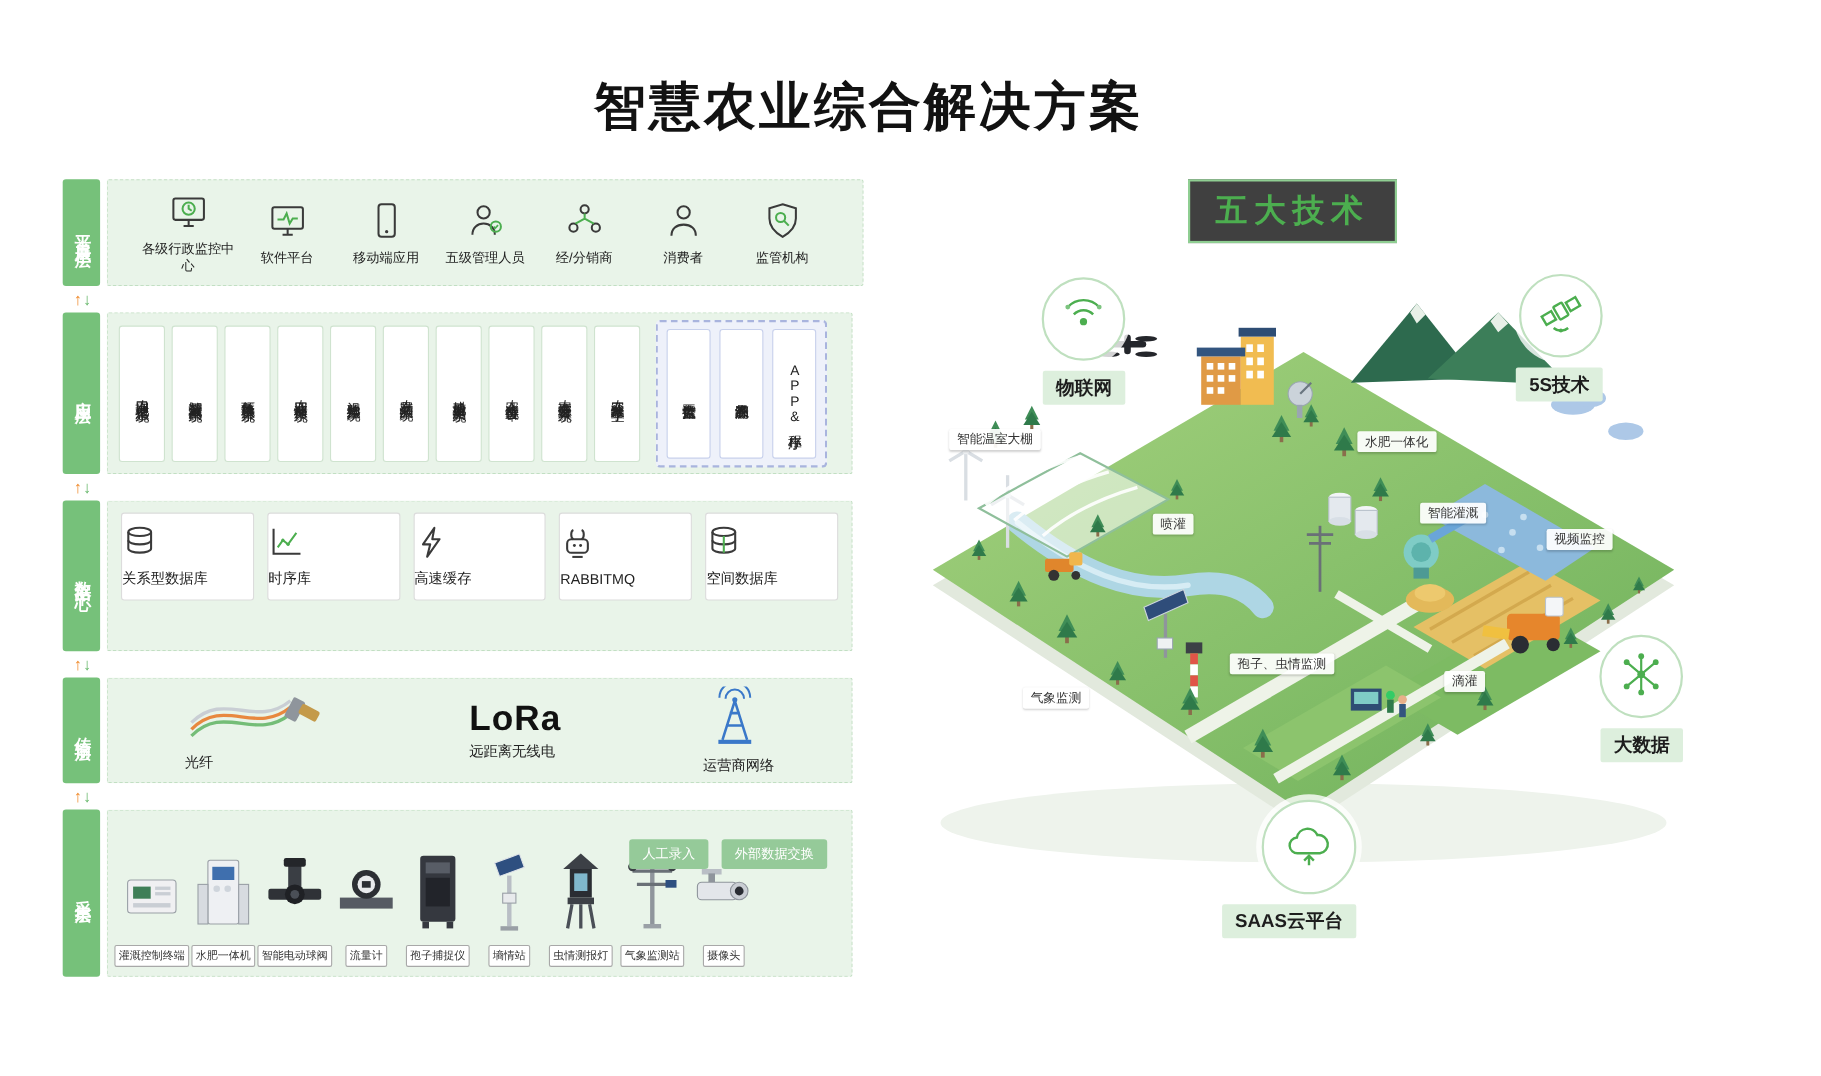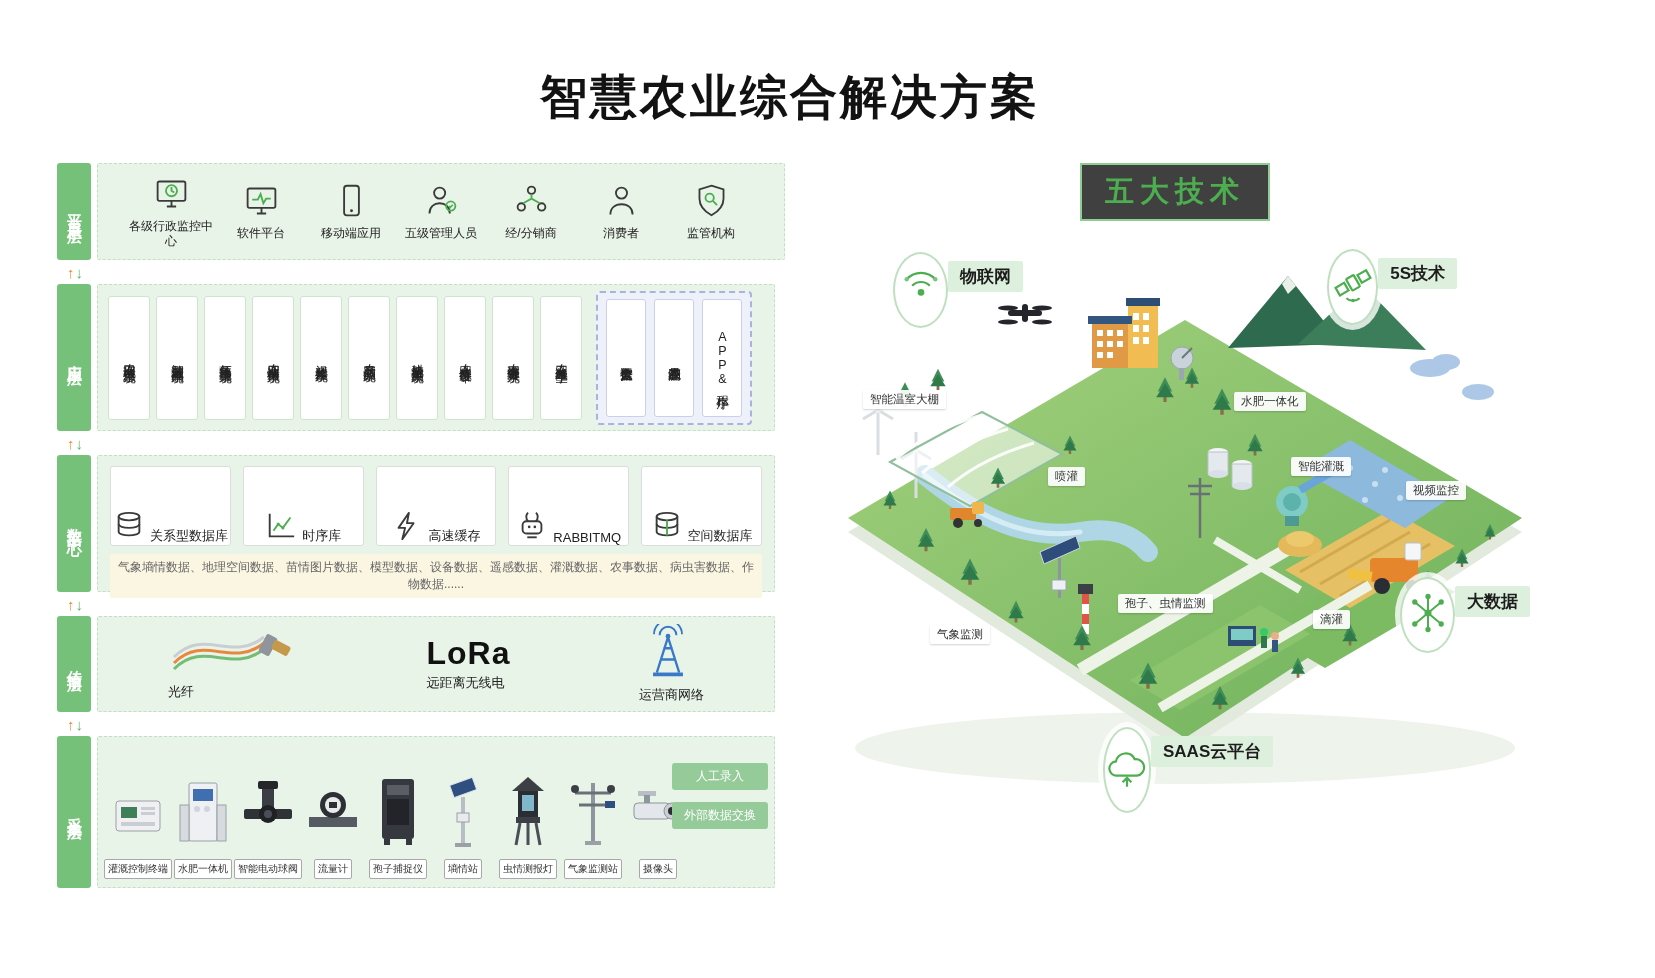--- a/index.html
+++ b/index.html
@@ -35,50 +35,50 @@
     padding:6px 8px; display:flex; gap:8px; height:134px; align-items:center; }
   .portal-box { width:40px; height:118px; background:#fff; border:1px solid #c7d0ec; border-radius:3px;
     display:flex; align-items:center; justify-content:center;
     writing-mode:vertical-rl; text-orientation:upright; font-size:12.5px; color:#222; }
 
   
   .layer.datacenter { height:137px; }
   .dc-content { padding:10px 12px 8px; display:flex; flex-direction:column; }
   .dc-row { display:flex; gap:12px; }
   .dc-box { flex:1; height:80px; background:#fff; border:1px solid #dcdcdc; border-radius:3px;
-    display:flex; flex-direction:row; align-items:flex-end; justify-content:center; gap:5px; font-size:13px; color:#222; }
+    display:flex; flex-direction:column; align-items:flex-start; justify-content:center; gap:5px; font-size:13px; color:#222; }
   .dc-box svg { width:32px; height:32px; }
   .dc-strip { margin-top:8px; background:#fbf6e2; color:#666; font-size:12px; text-align:center; padding:5px 4px; border-radius:2px; }
 
   
   .layer.transport { height:96px; }
   .tr-content { display:flex; align-items:center; justify-content:space-between; padding:4px 70px; }
   .tr-item { display:flex; flex-direction:column; align-items:flex-start; gap:2px; }
   .tr-label { font-size:13px; color:#222; }
   .lora-title { font-size:32px; font-weight:900; color:#111; letter-spacing:1px; line-height:1.1; }
 
   
   .layer.collection { height:152px; }
   .col-content { padding:10px 10px 8px; display:flex; align-items:flex-end; }
   .device { display:flex; flex-direction:column; align-items:center; justify-content:flex-end; width:60px; margin-right:5px; }
   .device svg { width:56px; height:74px; }
   .device-label { margin-top:6px; border:1px solid #a8a8a8; background:#fff; font-size:10px; color:#333;
     padding:2px 3px; border-radius:2px; white-space:nowrap; }
-  .side-btns { position:absolute; right:6px; top:26px; display:flex; flex-direction:column; gap:12px; }
+  .side-btns { position:absolute; right:22px; top:26px; display:flex; flex-direction:row; gap:12px; }
   .side-btn { background:#95ca99; color:#fff; font-size:12px; padding:5px 12px; border-radius:3px; text-align:center; white-space:nowrap; }
 
   
   .tech-header { position:absolute; left:1080px; top:163px; width:190px; height:58px;
     border:2px solid #8fce92; background:#404040; color:#4cae4f; font-size:29px; font-weight:bold;
     letter-spacing:6px; display:flex; align-items:center; justify-content:center; }
 
   .illustration { position:absolute; left:830px; top:240px; width:710px; height:660px; }
   .scene-svg { position:absolute; left:0; top:0; width:710px; height:650px; }
 
-  .tech { position:absolute; width:130px; display:flex; align-items:flex-start; }
+  .tech { position:absolute; width:130px; display:flex; flex-direction:column; align-items:flex-end; }
   .tech-circle { width:76px; height:76px; border-radius:50%; background:#fff; border:2px solid #bfe0bf;
     display:flex; align-items:center; justify-content:center; box-shadow:0 0 0 5px rgba(255,255,255,0.8); }
   .tech-circle.big { width:86px; height:86px; }
   .tech-circle svg { width:44px; height:44px; }
   .tech-label { margin-top:9px; background:#ddefdd; color:#1d1d1d; font-weight:bold; font-size:17px;
     padding:4px 12px; border-radius:2px; white-space:nowrap; }
 
   .scene-label { position:absolute; background:rgba(255,255,255,0.93); color:#333; font-size:11.5px;
     padding:2px 7px; border-radius:2px; box-shadow:0 1px 2px rgba(0,0,0,0.18); white-space:nowrap; }
 </style>
@@ -223,21 +223,20 @@
         <div class="dc-box">
           <span><svg viewBox="0 0 34 34" fill="none">
                 <ellipse cx="17" cy="7" rx="11" ry="4" stroke="#3a3a3a" stroke-width="2"></ellipse>
                 <path d="M6 7v16c0 2.2 4.9 4 11 4s11-1.8 11-4V7" stroke="#3a3a3a" stroke-width="2"></path>
                 <path d="M6 15c0 2.2 4.9 4 11 4s11-1.8 11-4" stroke="#3a3a3a" stroke-width="2"></path>
                 <path d="M17 11v16" stroke="#4cae4f" stroke-width="2"></path>
               </svg></span>
           <span>空间数据库</span>
         </div>
       </div>
-      <div class="dc-strip">气象墒情数据、地理空间数据、苗情图片数据、模型数据、设备数据、遥感数据、灌溉数据、农事数据、病虫害数据、作物数据......</div>
     </div>
   </div>
 
   <div class="flow-sep">
     <span class="flow-up">↑</span>
     <span class="flow-down">↓</span>
   </div>
 
   <div class="layer transport">
     <div class="layer-label">传输层</div>

